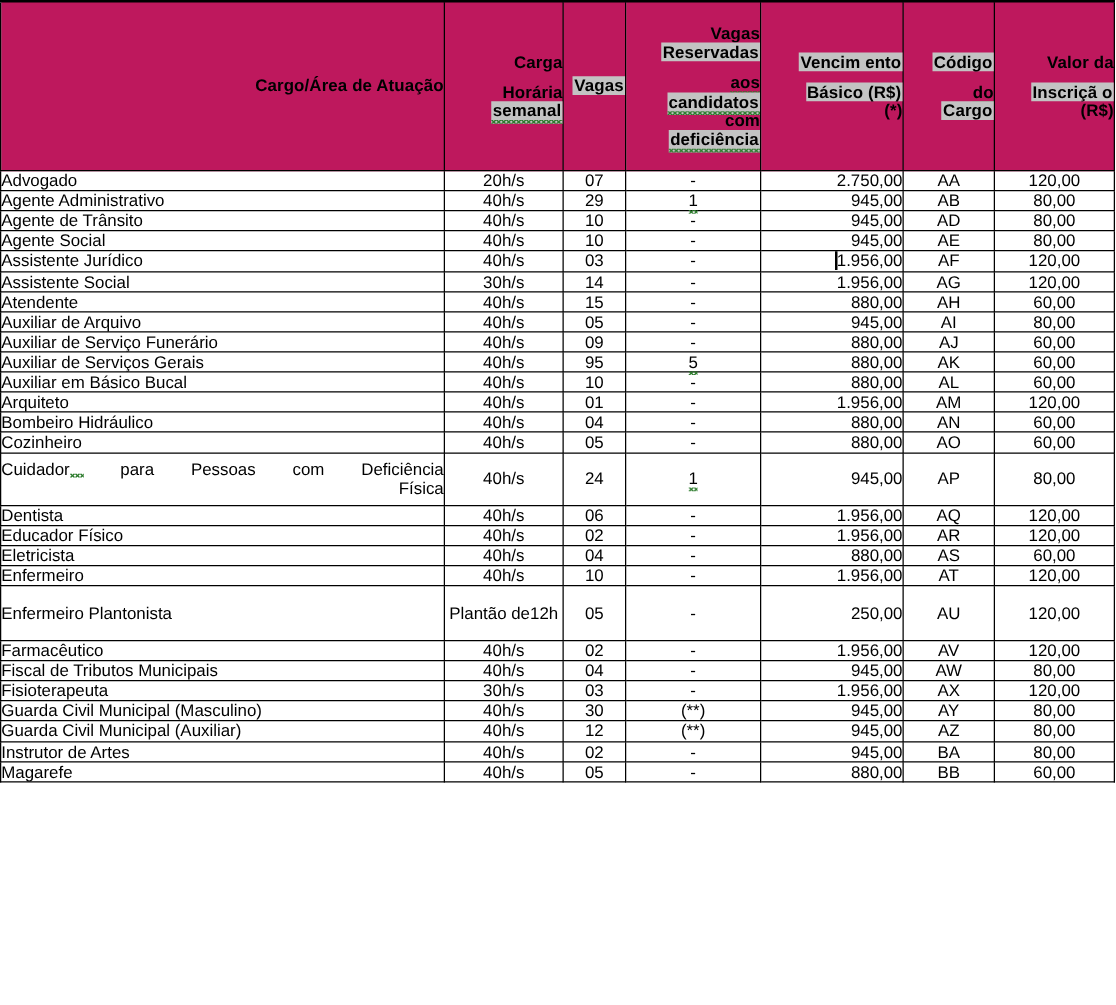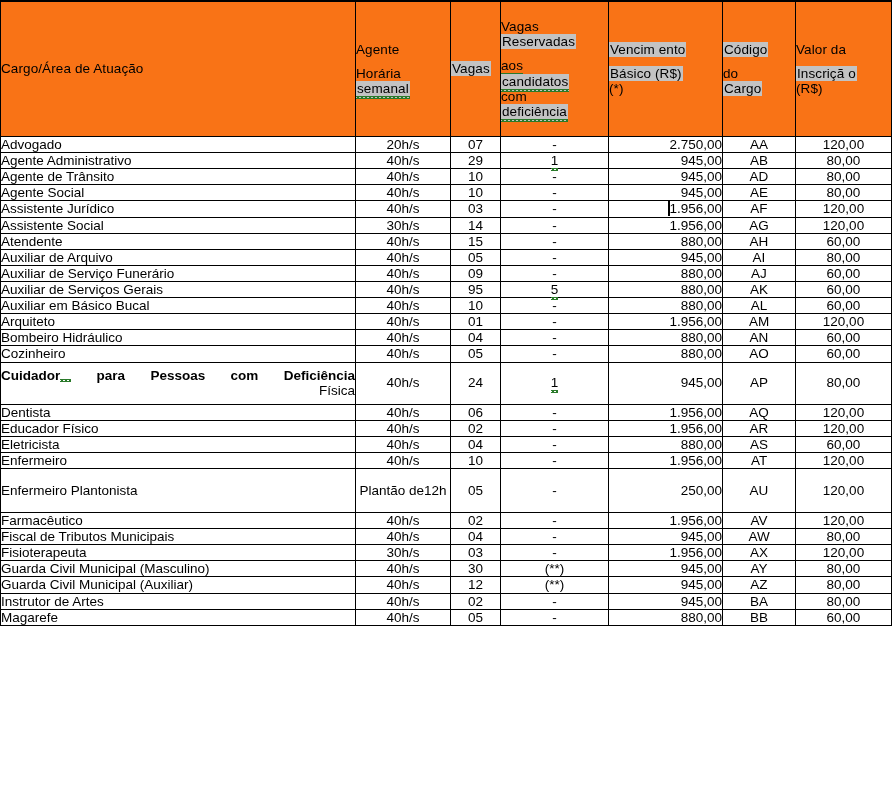--- a/index.html
+++ b/index.html
@@ -33,24 +33,24 @@
   #jobs-table th, #jobs-table td {
     border: 1px solid #000;
     padding: 0;
     vertical-align: middle;
     font-size: 13.5px;
     color: #000;
     line-height: 1.12;
   }
   
   thead th {
-    background: #f97316;
+    background: #be185d;
     height: 134px;
-    font-weight: normal;
-    text-align: left;
+    font-weight: bold;
+    text-align: right;
     font-size: 13px;
     letter-spacing: 0.1px;
   }
   thead th .hline { display: block; }
   thead th .gap { display: block; height: 9px; }
   
   .hl {
     background: #c3c3c3;
     padding: 0 1px;
   }
@@ -96,21 +96,20 @@
   td.res   { font-size: 13.5px; }
   td.venc  { font-size: 14px; }
   td.cod   { font-size: 14px; }
   td.val   { font-size: 14px; text-align: center; }
 
   
   td.cargo.justify .l1 {
     display: block;
     text-align: justify;
     text-align-last: justify;
-    font-weight: bold;
   }
   td.cargo.justify .l2 { display: block; text-align: right; }
 
   
   tr.tall-cuidador { height: 42px; }
   tr.tall-plantao  { height: 44px; }
   tr.tall-cuidador td.val { vertical-align: top; padding-top: 2px; }
 
   
   .caret {
@@ -134,21 +133,21 @@
     <col class="c-venc">
       <col class="c-cod">
       <col class="c-val">
   </colgroup>
   <thead>
     <tr>
       <th>
         <span class="hline">Cargo/Área  de  Atuação</span>
       </th>
       <th>
-        <span class="hline">Agente</span>
+        <span class="hline">Carga</span>
         <span class="gap"></span>
         <span class="hline">Horária</span>
         <span class="hline"><span class="hl sq">semanal</span></span>
       </th>
       <th>
         <span class="hline"><span class="hl">Vagas</span></span>
       </th>
       <th>
         <span class="hline">Vagas</span>
         <span class="hline"><span class="hl">Reservadas</span></span>

